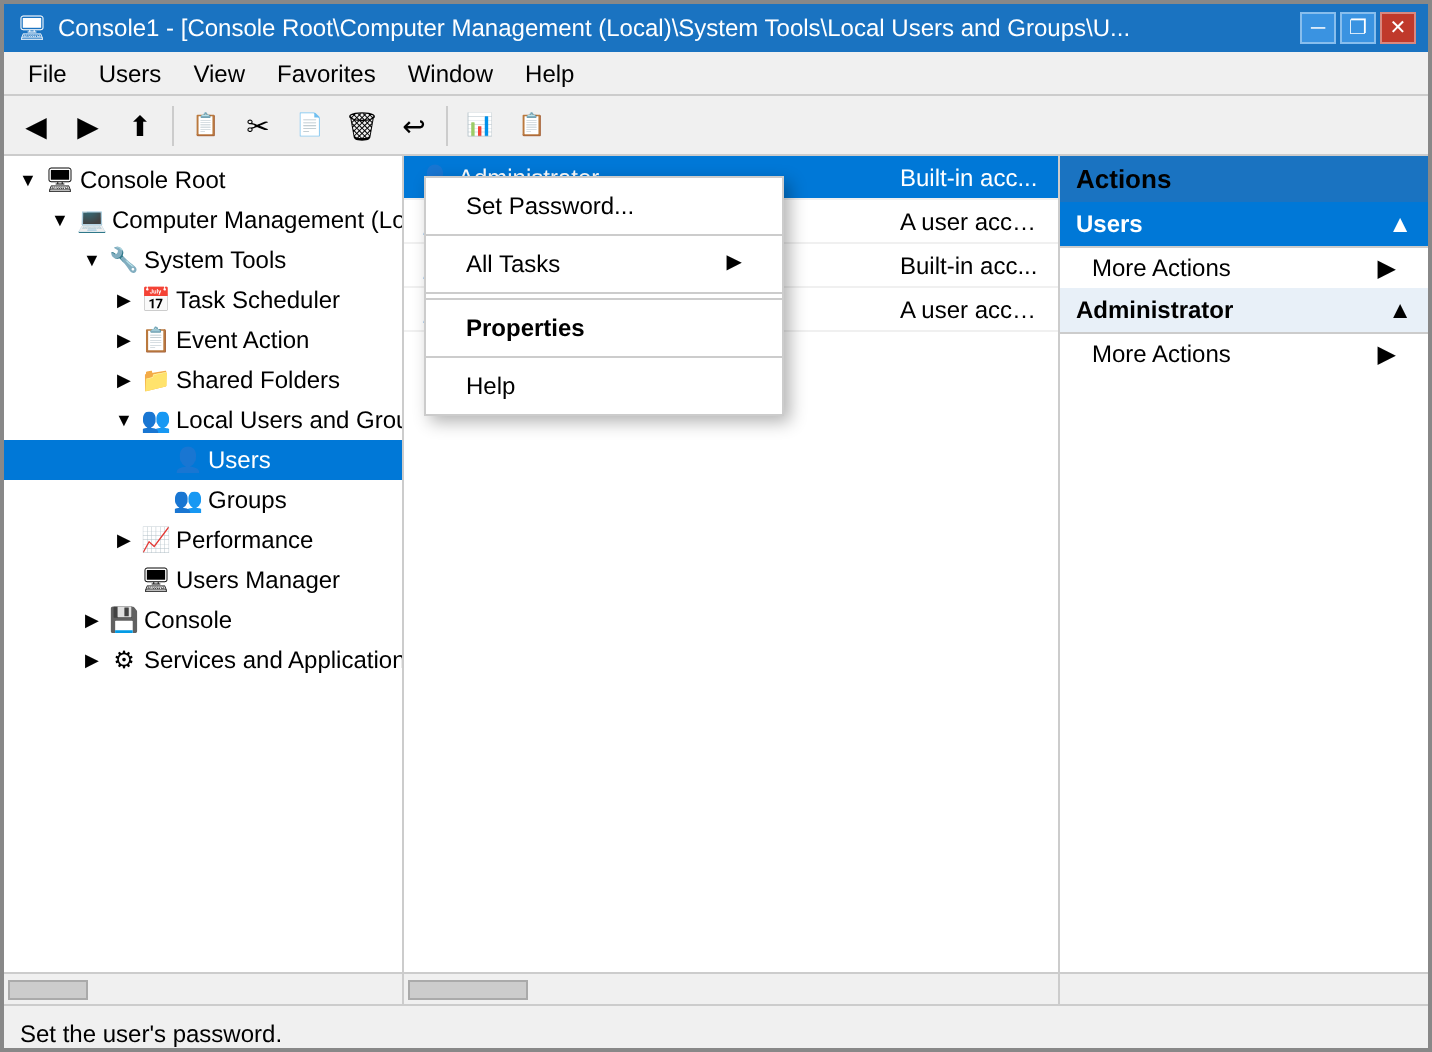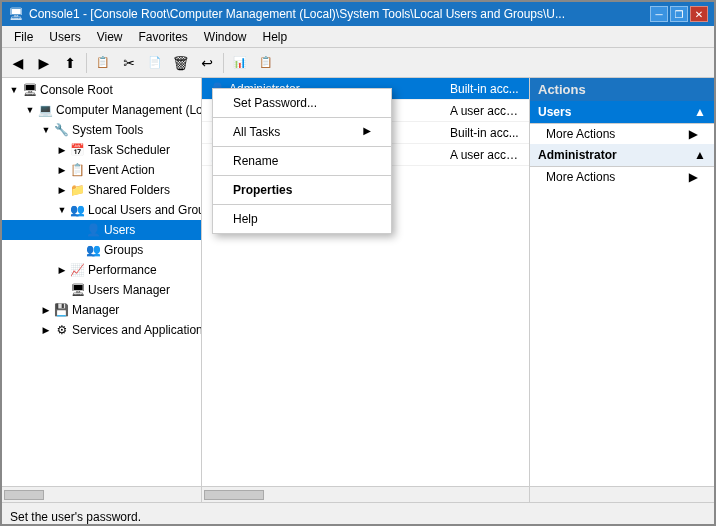--- a/index.html
+++ b/index.html
@@ -181,21 +181,21 @@
     .list-cell:nth-child(3) { flex: 1; }
     .actions-pane {
       width: 185px;
       min-width: 185px;
       background: white;
       border-left: 1px solid #ccc;
       overflow-y: auto;
     }
     .actions-header {
       background: #1a73c1;
-      color: #e5e5e5;
+      color: #000000;
       padding: 4px 8px;
       font-weight: bold;
       font-size: 13px;
     }
     .actions-section-header {
       background: #e8f0f8;
       padding: 4px 8px;
       font-weight: bold;
       font-size: 12px;
       display: flex;
@@ -360,21 +360,21 @@
 
       <div class="tree-item indent4">
         <span class="expander">&nbsp;</span>
         <span class="icon">🖥</span>
         <span>Users Manager</span>
       </div>
 
       <div class="tree-item indent3">
         <span class="expander">▶</span>
         <span class="icon">💾</span>
-        <span>Manager</span>
+        <span>Console</span>
       </div>
 
       <div class="tree-item indent3">
         <span class="expander">▶</span>
         <span class="icon">⚙</span>
         <span>Services and Application...</span>
       </div>
 
     </div>
 
@@ -420,23 +420,20 @@
       <div class="context-menu">
         <div class="ctx-item">
           <span>Set Password...</span>
         </div>
         <div class="ctx-separator"></div>
         <div class="ctx-item">
           <span>All Tasks</span>
           <span class="ctx-submenu-arrow">▶</span>
         </div>
         <div class="ctx-separator"></div>
-        <div class="ctx-item">
-          <span>Rename</span>
-        </div>
         <div class="ctx-separator"></div>
         <div class="ctx-item bold">
           <span>Properties</span>
         </div>
         <div class="ctx-separator"></div>
         <div class="ctx-item">
           <span>Help</span>
         </div>
       </div>
 

